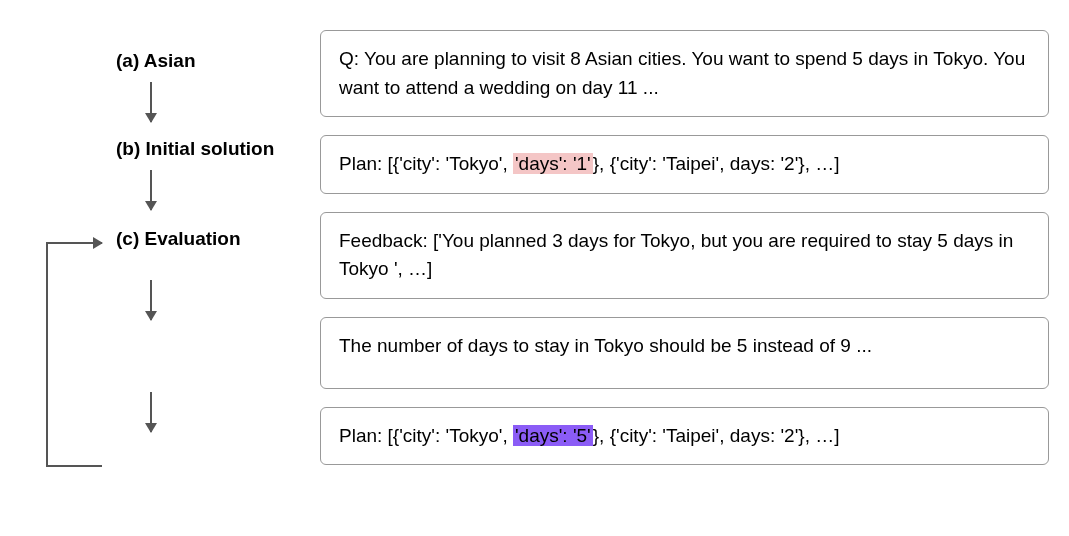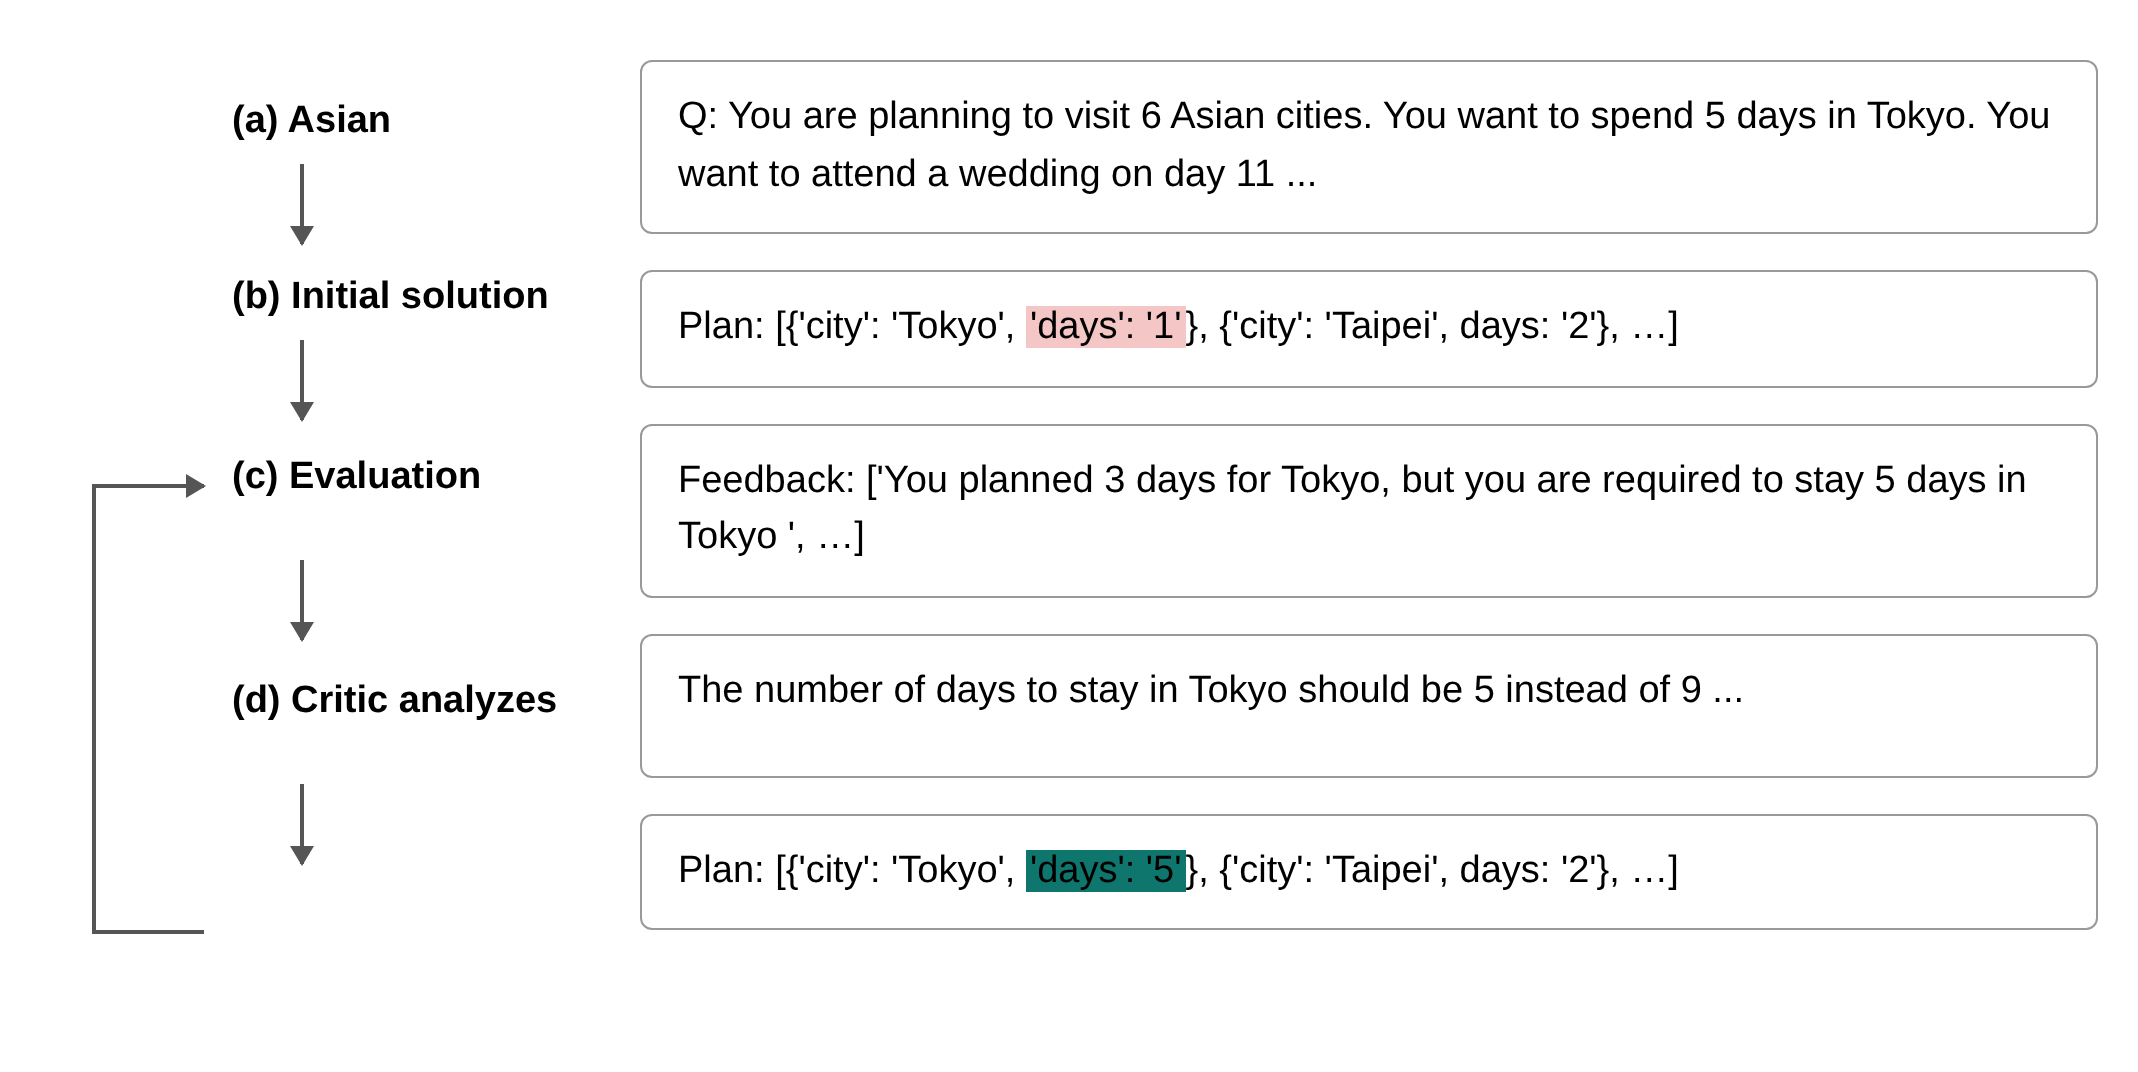--- a/index.html
+++ b/index.html
@@ -123,48 +123,47 @@
     .box-b { min-height: 50px; }
     .box-c { min-height: 72px; }
     .box-d { min-height: 72px; }
     .box-e { min-height: 50px; }
 
     .highlight-red {
       background: #f4c6c6;
       padding: 0 2px;
     }
     .highlight-green {
-      background: #0f766e;
+      background: #8b5cf6;
       padding: 0 2px;
     }
   </style>
 </head>
 <body>
 
 <div class="container">
   <div class="left-column">
     <div class="step-label step-a">(a) Asian</div>
     <div class="arrow-down arrow-ab"></div>
     <div class="step-label step-b">(b) Initial solution</div>
     <div class="arrow-down arrow-bc"></div>
     <div class="step-label step-c">(c) Evaluation</div>
     <div class="arrow-down arrow-cd"></div>
-    <div class="step-label step-d">(d) Critic analyzes</div>
     <div class="arrow-down arrow-de"></div>
 
     <div class="loop-arrow">
       <div class="loop-vertical"></div>
       <div class="loop-top"></div>
       <div class="loop-bottom"></div>
     </div>
   </div>
 
   <div class="right-column">
     <div class="content-box box-a">
-      <span>Q: You are planning to visit 6 Asian cities. You want to spend 5 days in Tokyo. You want to attend a wedding on day 11 ...</span>
+      <span>Q: You are planning to visit 8 Asian cities. You want to spend 5 days in Tokyo. You want to attend a wedding on day 11 ...</span>
     </div>
     <div class="content-box box-b">
       <span>Plan: [{'city': 'Tokyo', </span><span class="highlight-red">'days': '1'</span><span>}, {'city': 'Taipei', days: '2'}, …]</span>
     </div>
     <div class="content-box box-c">
       <span>Feedback: ['You planned 3 days for Tokyo, but you are required to stay 5 days in Tokyo ', …]</span>
     </div>
     <div class="content-box box-d">
       <span>The number of days to stay in Tokyo should be 5 instead of 9 ...</span>
     </div>

